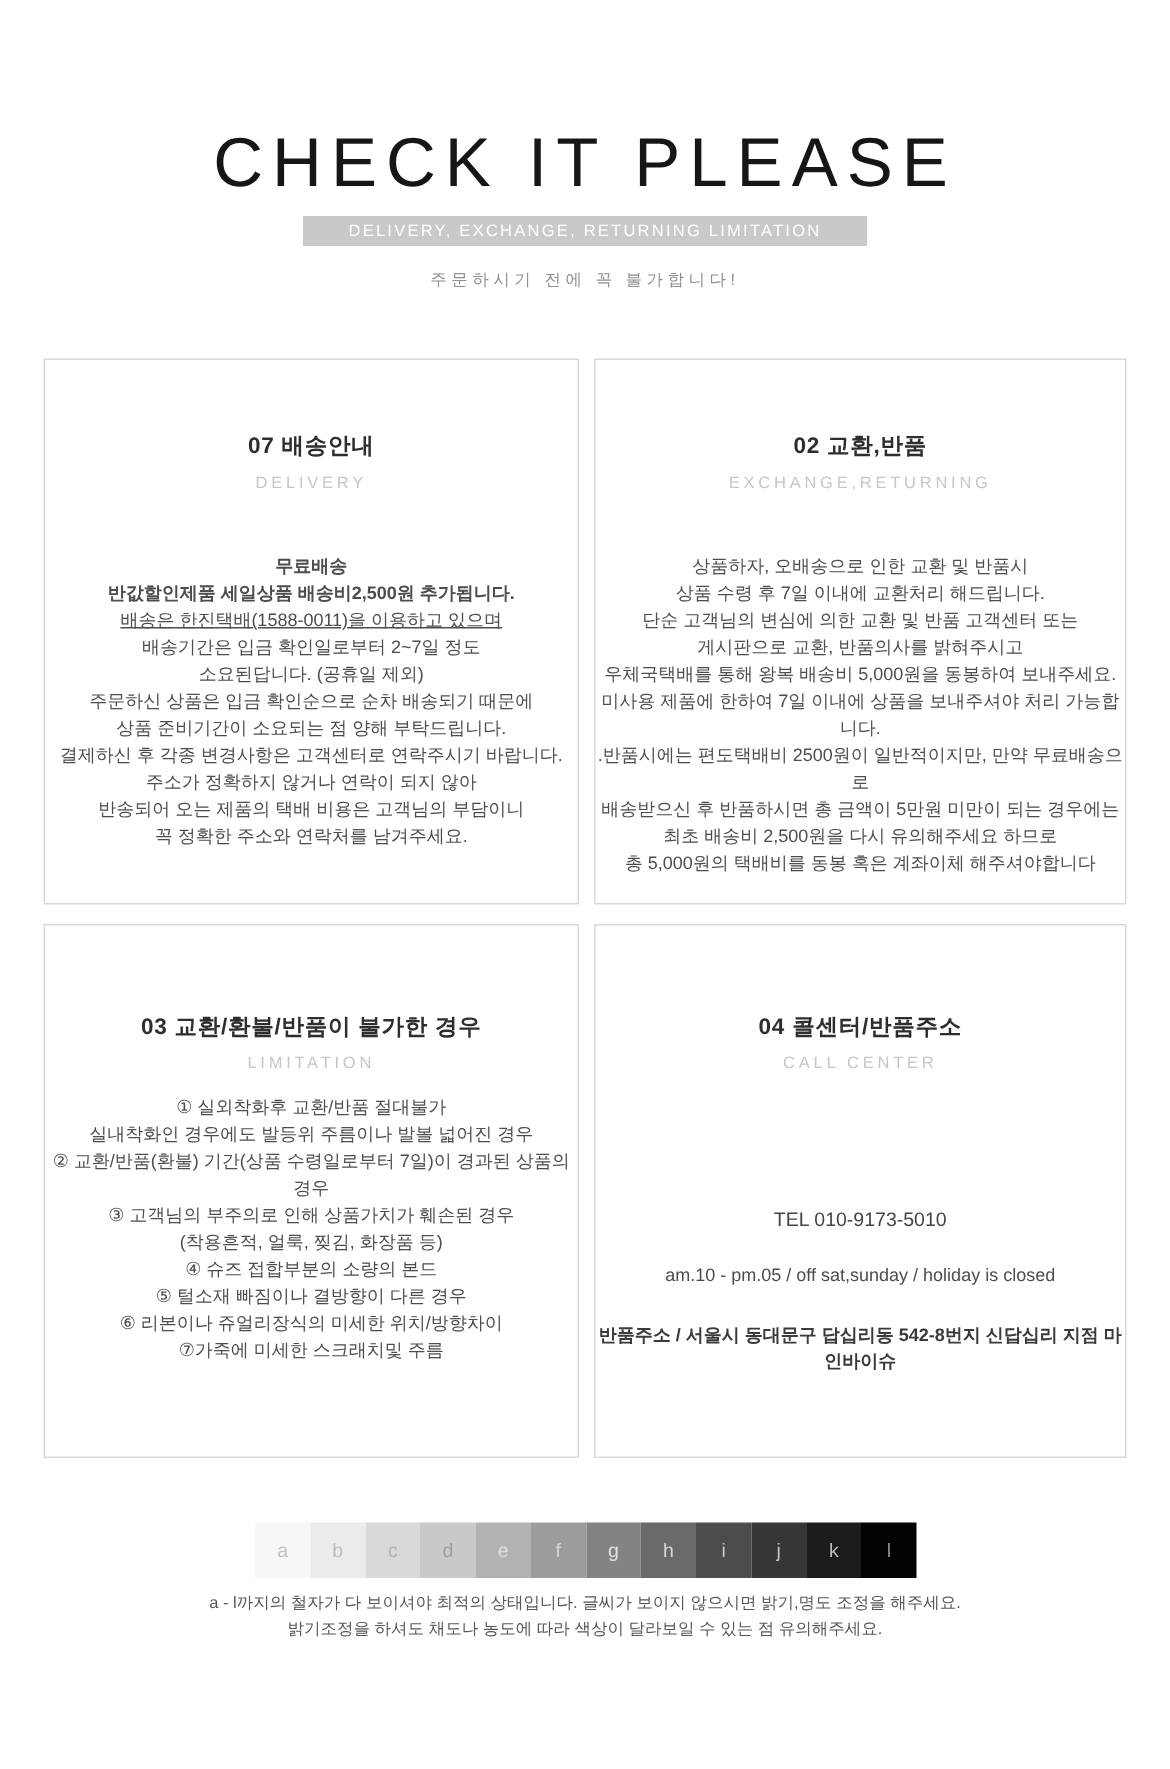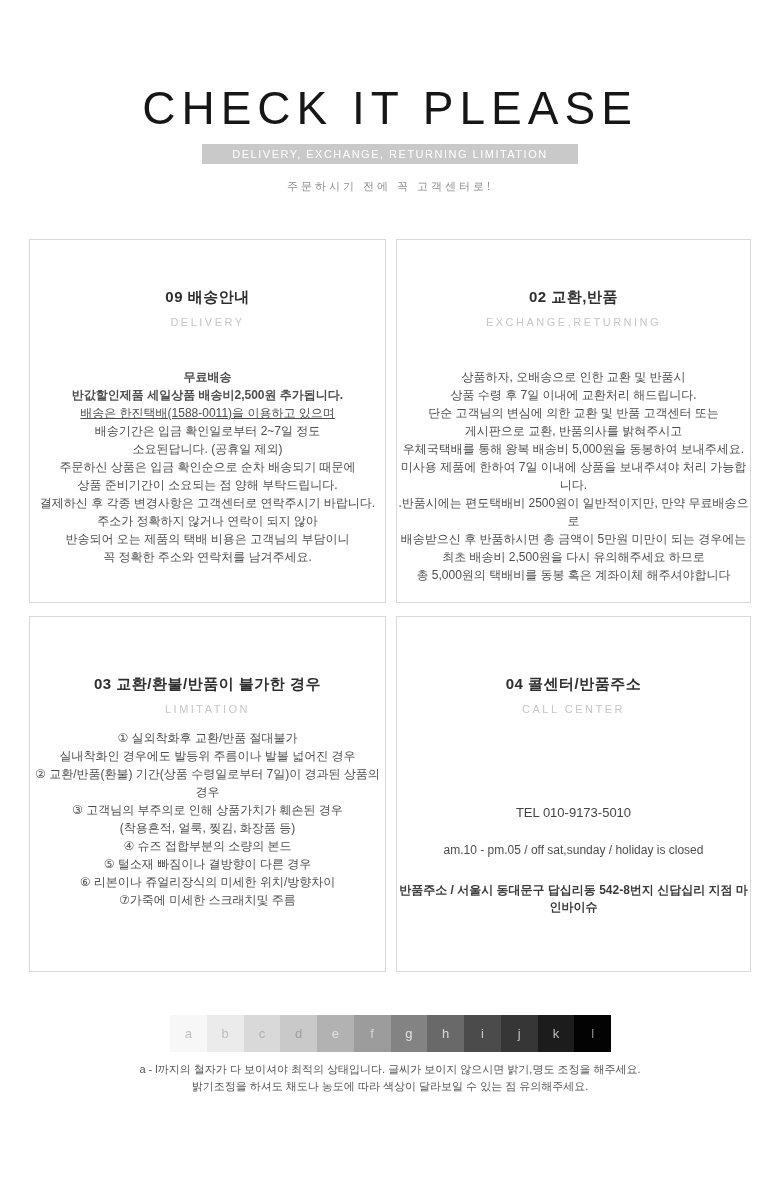--- a/index.html
+++ b/index.html
@@ -77,27 +77,27 @@
 </head>
 <body>
 
 <div class="page">
 
   <div class="header">
     <div class="main-title">CHECK IT PLEASE</div>
     <div>
       <span class="banner">DELIVERY, EXCHANGE, RETURNING LIMITATION</span>
     </div>
-    <div class="caption">주문하시기 전에 꼭 고객센터로!</div>
+    <div class="caption">주문하시기 전에 꼭 불가합니다!</div>
   </div>
 
   <div class="grid">
 
     <div class="box row1">
-      <div class="box-title">09 배송안내</div>
+      <div class="box-title">07 배송안내</div>
       <div class="box-subtitle">DELIVERY</div>
       <div class="box-body">
 
           <div class="line" style="font-weight: 700;">무료배송</div>
 
           <div class="line" style="font-weight: 700;">반값할인제품 세일상품 배송비2,500원 추가됩니다.</div>
 
           <div class="line" style="font-weight: 400; text-decoration: underline;">배송은 한진택배(1588-0011)을 이용하고 있으며</div>
 
           <div class="line" style="font-weight: 400;">배송기간은 입금 확인일로부터 2~7일 정도</div>

